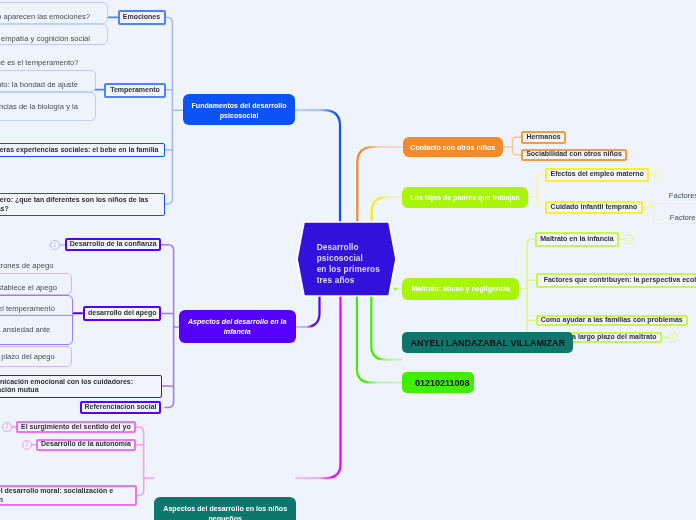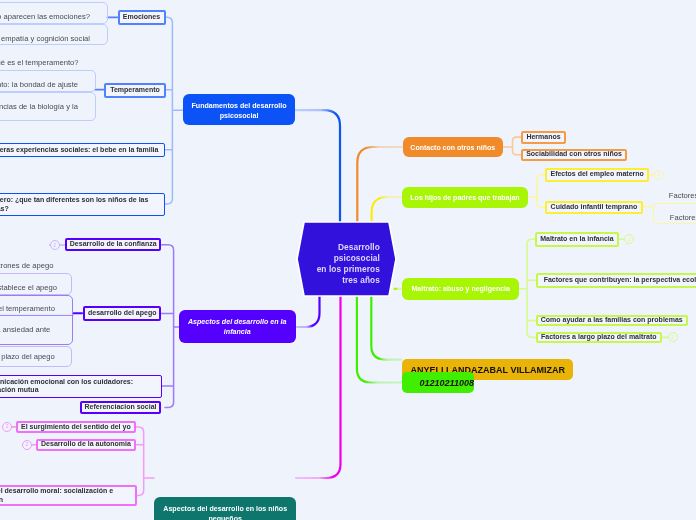--- a/index.html
+++ b/index.html
@@ -18,21 +18,21 @@
         justify-content:center;}
   .leaf .txt{text-align:center;font-weight:bold;}
   .pale{background:transparent;border-width:1px;border-style:solid;border-radius:5px;}
   .pale .txt{font-weight:normal;}
   .plain .txt{font-weight:normal;}
   .badge{position:absolute;border-radius:50%;border-width:1.1px;border-style:solid;
          box-sizing:border-box;display:flex;align-items:center;justify-content:center;
          background:#eff3fc;}
   .badge span{font-weight:normal;line-height:1;}
   #rootnode{position:absolute;display:flex;align-items:center;justify-content:center;}
-  #rootnode .txt{position:relative;z-index:2;text-align:right;font-weight:bold;white-space:pre;}
+  #rootnode .txt{position:relative;z-index:2;text-align:left;font-weight:bold;white-space:pre;}
   #rootshape{position:absolute;left:-2px;top:-2px;overflow:visible;}
 </style>
 </head>
 <body>
 <div id="stage" style="background: rgb(239, 243, 252);">
   <svg id="links" viewBox="0 0 696 520" width="696" height="520">
       <defs>
         <linearGradient id="lg0" gradientUnits="userSpaceOnUse" x1="295" y1="110" x2="336" y2="110">
           <stop offset="0" stop-color="#0b53f7" stop-opacity="0.22"></stop>
           <stop offset="0.62" stop-color="#0b53f7" stop-opacity="0.3"></stop>
@@ -228,25 +228,25 @@
       </div>
       <div class="node leaf" style="left: 535.7px; top: 273px; width: 180px; height: 14.8px; border-color: rgb(198, 248, 75); padding-left: 6px;">
         <span class="txt" style="color: rgb(47, 47, 54); font-size: 7px; text-align: left;">Factores que contribuyen: la perspectiva ecologica</span>
       </div>
       <div class="node leaf" style="left: 535.7px; top: 314.9px; width: 152.1px; height: 11.4px; border-color: rgb(198, 248, 75);">
         <span class="txt" style="color: rgb(47, 47, 54); font-size: 7px;">Como ayudar a las familias con problemas</span>
       </div>
       <div class="node leaf" style="left: 535.7px; top: 332.1px; width: 126.1px; height: 10.6px; border-color: rgb(198, 248, 75);">
         <span class="txt" style="color: rgb(47, 47, 54); font-size: 7px;">Factores a largo plazo del maltrato</span>
       </div>
-      <div class="node branch" style="left: 401.6px; top: 359px; width: 171.4px; height: 21.4px; background: #eab308; border-radius: 5px; padding-left: 9px;">
+      <div class="node branch" style="left: 401.6px; top: 332px; width: 171.4px; height: 21.4px; background: #0f766e; border-radius: 5px; padding-left: 9px;">
         <span class="txt" style="color: rgb(17, 17, 17); font-size: 9px; text-align: left;">ANYELI LANDAZABAL VILLAMIZAR</span>
       </div>
       <div class="node branch" style="left: 401.6px; top: 371.8px; width: 72.4px; height: 20.8px; background: rgb(64, 238, 0); border-radius: 5px; padding-left: 9px;">
-        <span class="txt" style="color: rgb(17, 17, 17); font-size: 9px; text-align: right; font-style: italic;">01210211008</span>
+        <span class="txt" style="color: rgb(17, 17, 17); font-size: 9px; text-align: center;">01210211008</span>
       </div>
       <div class="badge" style="left: 49.7px; top: 240px; width: 10px; height: 10px; border-color: rgb(200, 182, 253);">
         <span style="color: rgb(200, 182, 253); font-size: 5px;">2</span>
       </div>
       <div class="badge" style="left: 2.1px; top: 421.9px; width: 10px; height: 10px; border-color: rgb(244, 155, 247);">
         <span style="color: rgb(244, 155, 247); font-size: 5px;">2</span>
       </div>
       <div class="badge" style="left: 21.9px; top: 439.7px; width: 10px; height: 10px; border-color: rgb(244, 155, 247);">
         <span style="color: rgb(244, 155, 247); font-size: 5px;">2</span>
       </div>

